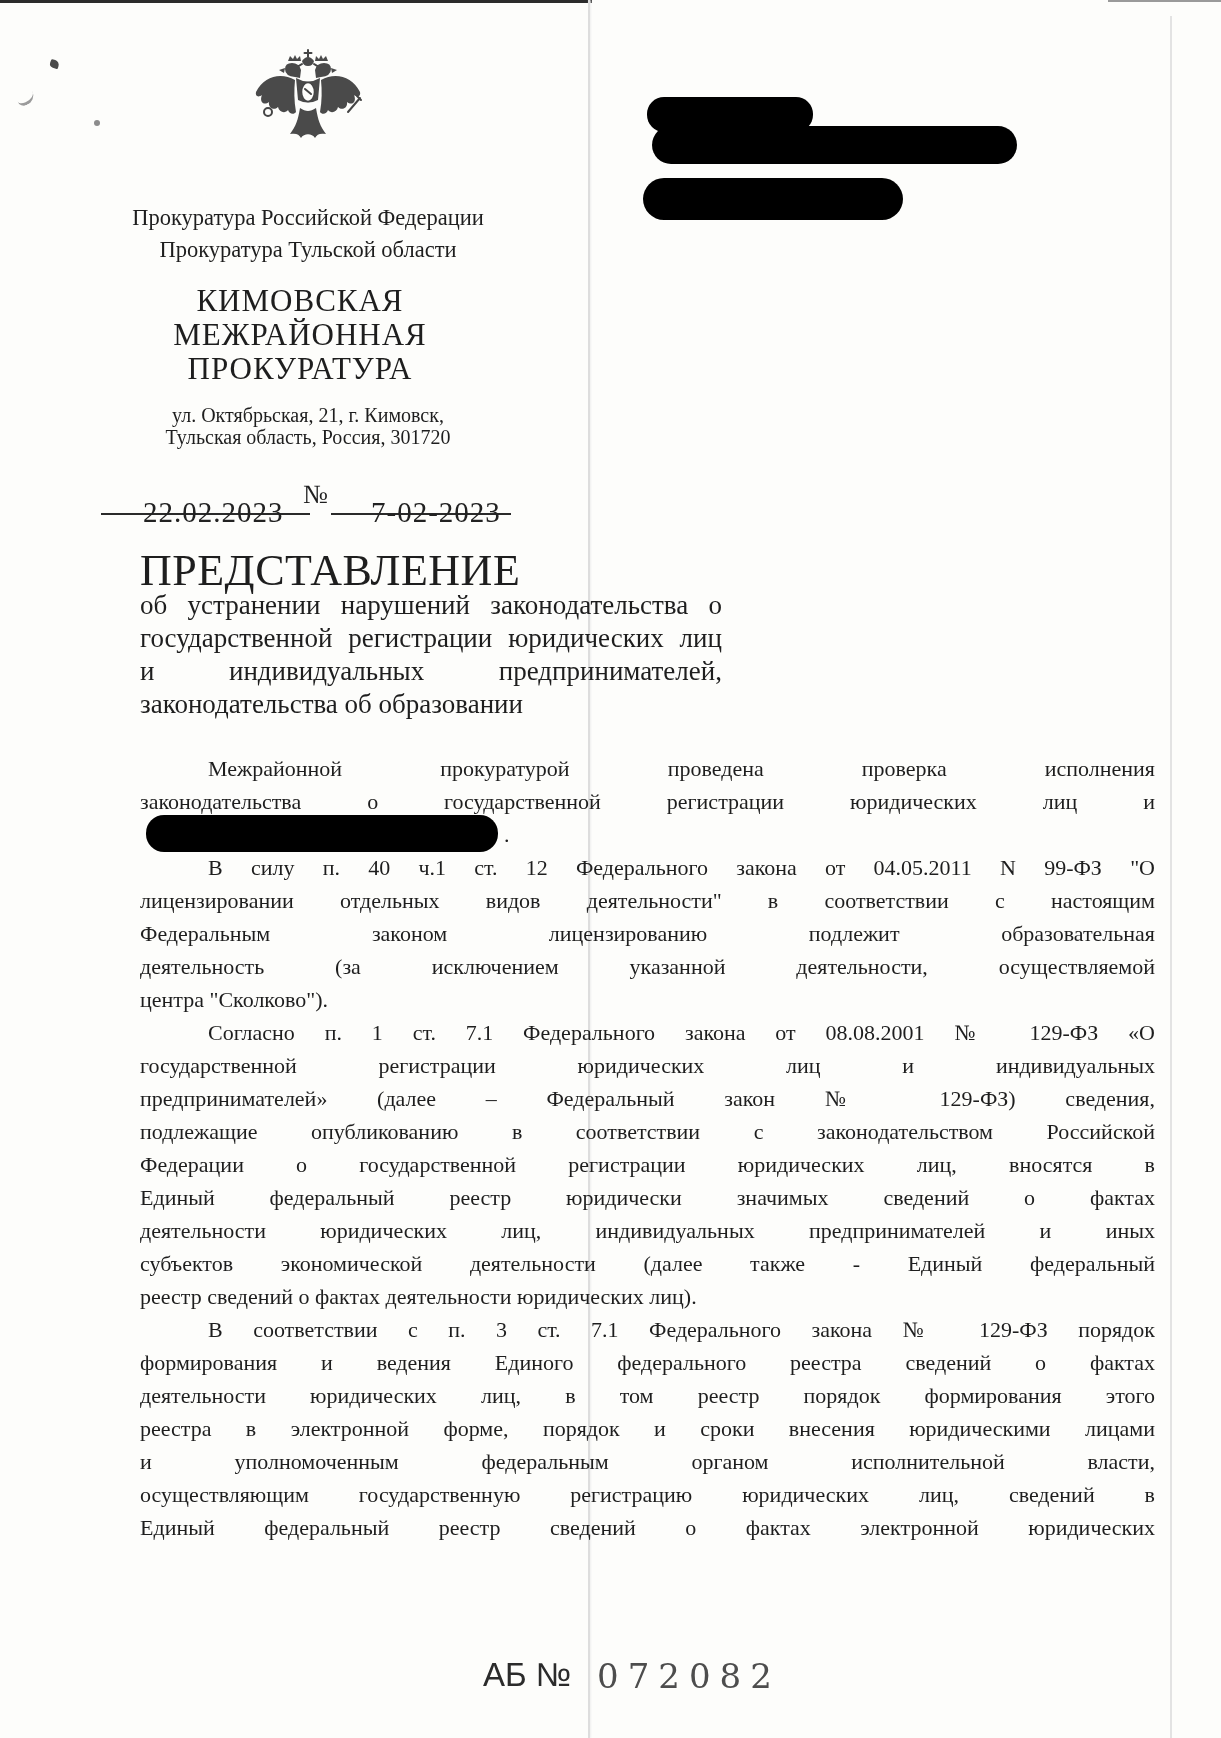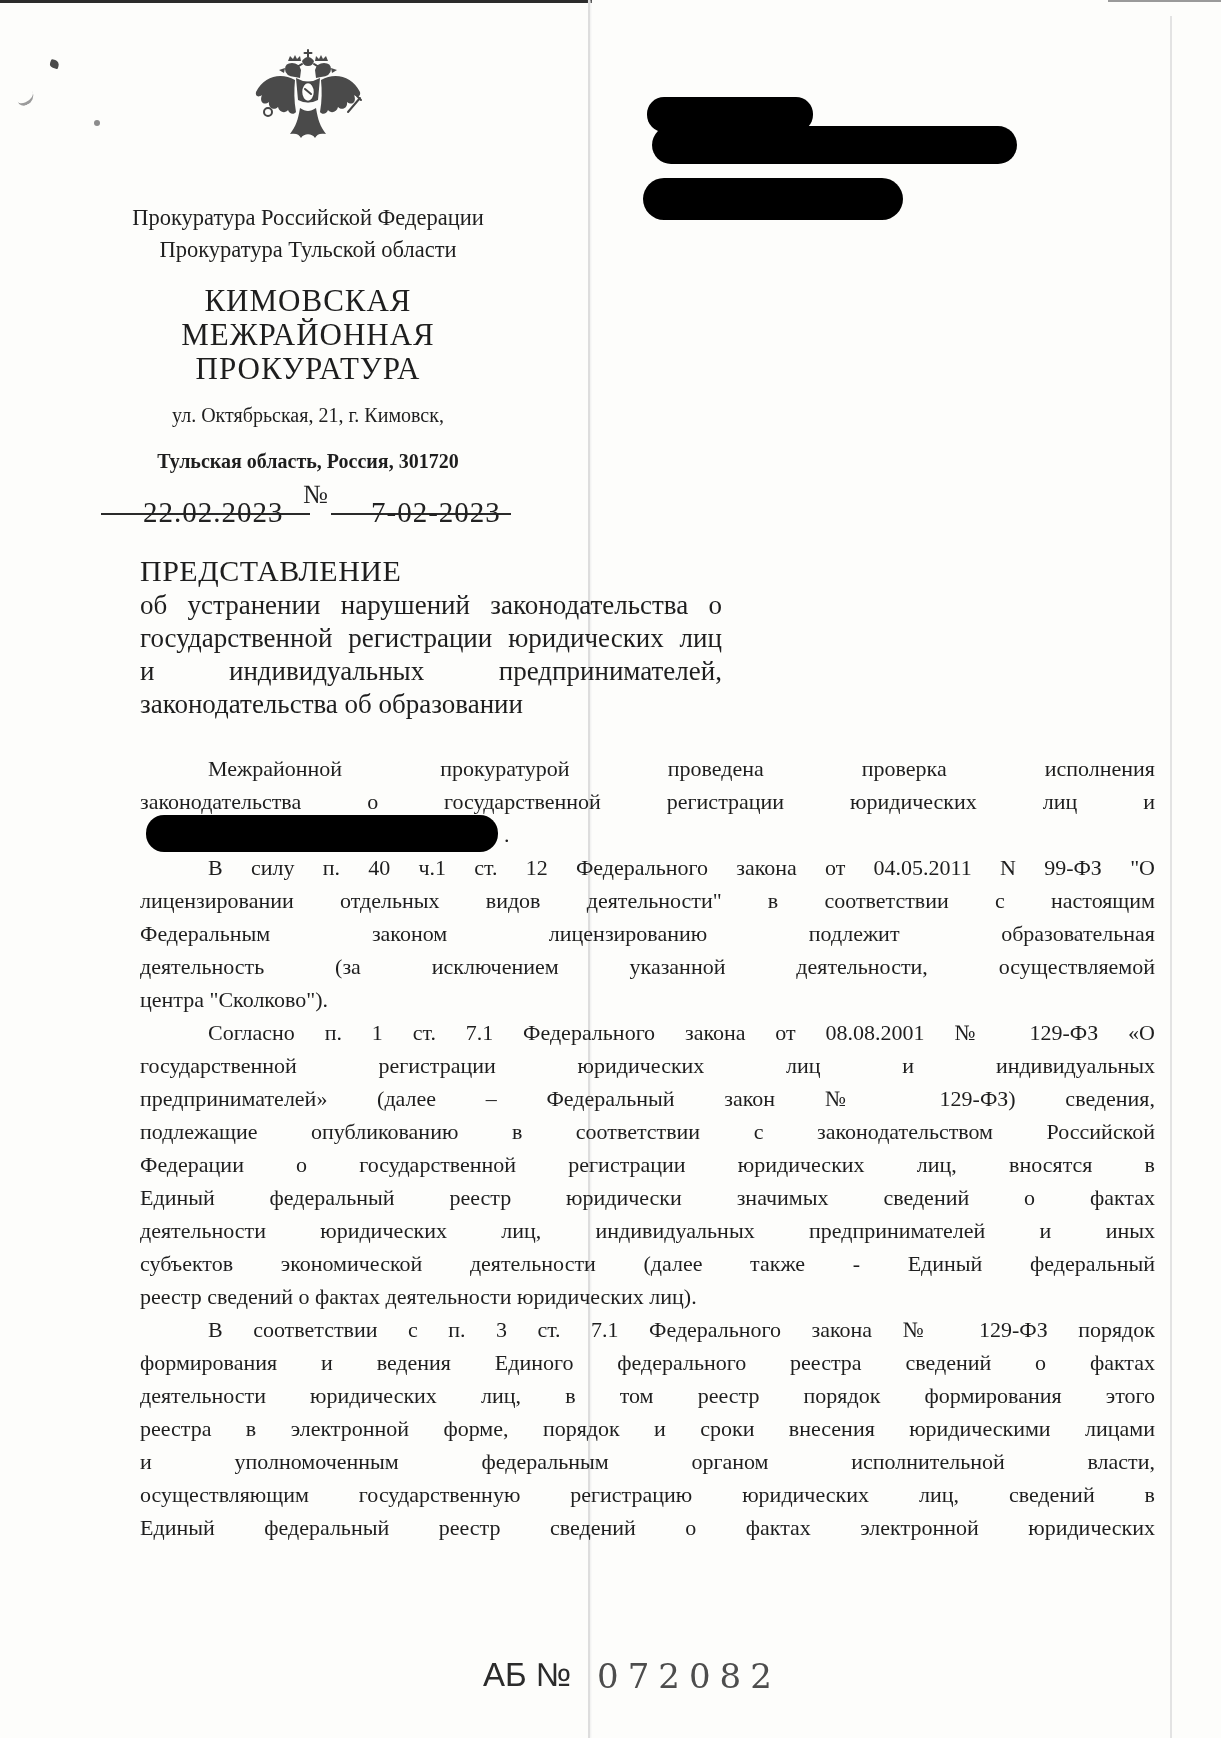--- a/index.html
+++ b/index.html
@@ -19,43 +19,43 @@
   .fold-line-right{position:absolute;left:1170px;top:16px;width:2px;height:1722px;background:#e3e3e3;}
   .speck-a{position:absolute;left:50px;top:60px;width:9px;height:8px;background:#4a4a4a;border-radius:2px 5px 1px 4px;transform:rotate(18deg);}
   .speck-b{position:absolute;left:16px;top:88px;width:18px;height:14px;border:0;border-bottom:3px solid #9b9b9b;border-radius:0 0 60% 40%;transform:rotate(-24deg);}
   .speck-c{position:absolute;left:94px;top:120px;width:6px;height:6px;background:#8c8c8c;border-radius:50%;}
 
   
   .emblem{position:absolute;left:248px;top:44px;width:120px;height:120px;}
   .org-small{position:absolute;left:78px;width:460px;text-align:center;font-size:22.5px;line-height:26px;}
   .org1{top:205px;}
   .org2{top:237px;}
-  .org-big{position:absolute;left:78px;width:460px;text-align:center;font-size:31px;line-height:34px;letter-spacing:1px;}
+  .org-big{position:absolute;left:70px;width:460px;text-align:center;font-size:31px;line-height:34px;letter-spacing:1px;}
   .big1{top:284px;}.big2{top:318px;}.big3{top:352px;}
   .addr{position:absolute;left:78px;width:460px;text-align:center;font-size:20px;line-height:22px;}
   .addr1{top:404px;}
-  .addr2{top:450px;font-weight:bold;}
+  .addr2{top:426px;}
 
   .num-sign{position:absolute;left:303px;top:480px;font-size:26px;}
   .date-rule{position:absolute;top:513px;height:2px;background:#2a2a2a;}
   .rule-left{left:101px;width:209px;}
   .rule-right{left:331px;width:180px;}
   .date-text{position:absolute;top:496px;font-size:29px;letter-spacing:1px;color:#222;}
   .date-left{left:143px;}
   .date-right{left:371px;}
 
   
   .redaction{position:absolute;background:#000;}
   .rbar1{left:647px;top:97px;width:166px;height:35px;border-radius:17px;}
   .rbar2{left:652px;top:126px;width:365px;height:38px;border-radius:19px;}
   .rbar3{left:643px;top:178px;width:260px;height:42px;border-radius:21px;}
 
   
   .title-block{position:absolute;left:140px;top:552px;width:582px;}
-  .title-head{height:37px;line-height:37px;font-size:30px;letter-spacing:0.5px;font-family:Liberation Serif, serif;}
+  .title-head{height:37px;line-height:37px;font-size:44px;letter-spacing:0.5px;font-family:Liberation Serif, serif;}
   .tl{height:33px;line-height:33px;font-size:27px;overflow:hidden;}
   .j{text-align:justify;text-align-last:justify;}
   .nj{text-align:left;}
 
   
   .body-block{position:absolute;left:140px;top:752px;width:1015px;}
   .bl{height:33px;line-height:33px;font-size:22px;overflow:visible;}
   .ind{text-indent:68px;}
   .redline{position:relative;}
   .body-redaction{position:absolute;left:6px;top:-3px;width:352px;height:37px;background:#000;border-radius:18px;}

